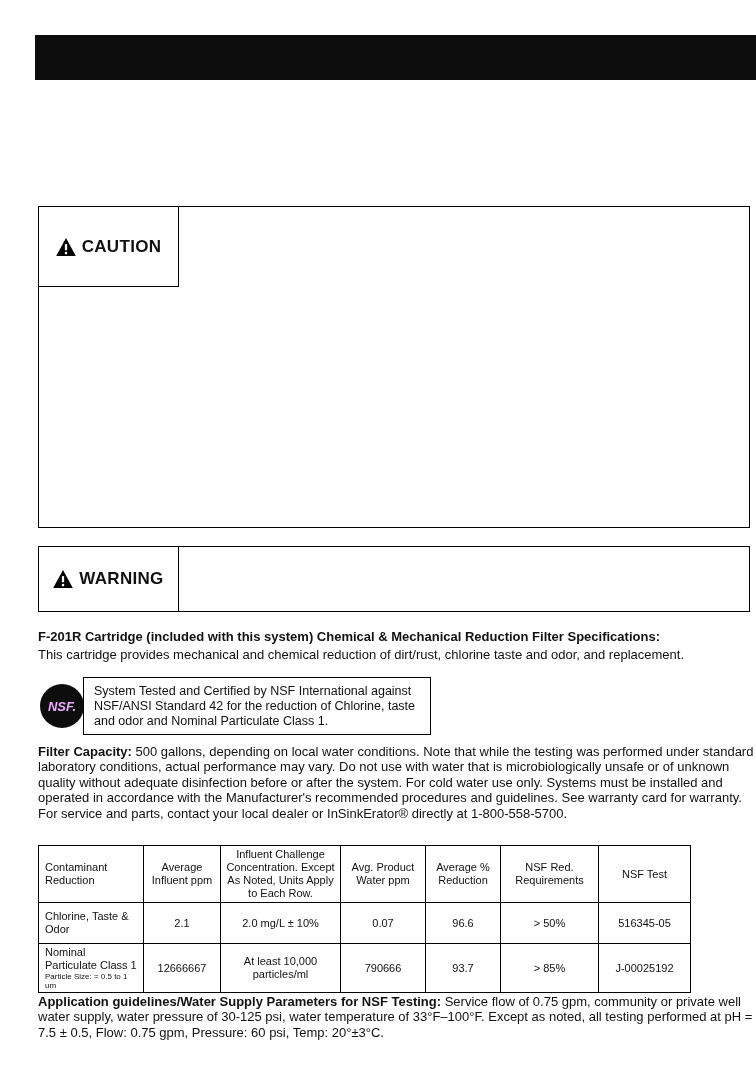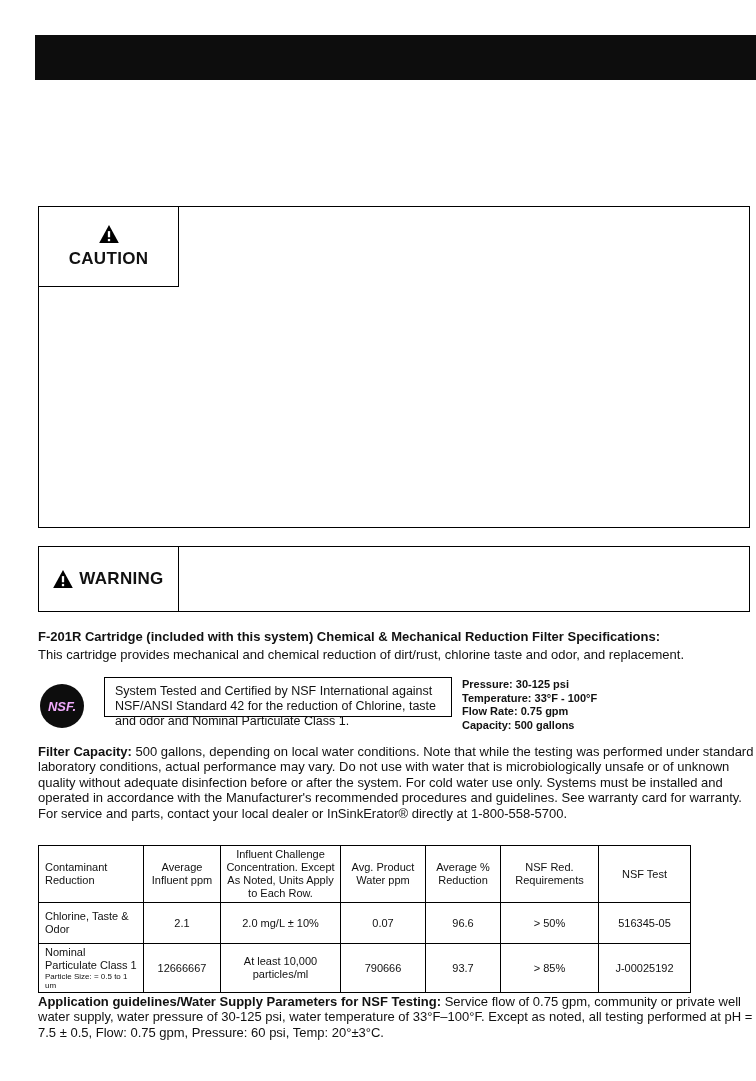--- a/index.html
+++ b/index.html
@@ -3,34 +3,34 @@
 <meta charset="utf-8">
 <style>
   html,body{margin:0;padding:0;background:#9a9a9a;}
   .page{position:relative;width:756px;height:1081px;background:#ffffff;
         font-family:"Liberation Sans",sans-serif;color:#111;overflow:hidden;}
 
   .header-bar{position:absolute;left:35px;top:35px;width:721px;height:45px;background:#0d0d0d;}
 
   .caution-box{position:absolute;left:38px;top:206px;width:712px;height:322px;border:1.5px solid #000;box-sizing:border-box;}
   .caution-cell{position:absolute;left:0;top:0;width:140px;height:80px;border-right:1.5px solid #000;border-bottom:1.5px solid #000;
-                box-sizing:border-box;display:flex;align-items:center;justify-content:center;gap:6px;flex-direction:column;}
+                box-sizing:border-box;display:flex;align-items:center;justify-content:center;gap:6px;}
   .warning-box{position:absolute;left:38px;top:546px;width:712px;height:66px;border:1.5px solid #000;box-sizing:border-box;}
   .warning-cell{position:absolute;left:0;top:0;width:140px;height:100%;border-right:1.5px solid #000;
                 box-sizing:border-box;display:flex;align-items:center;justify-content:center;gap:6px;}
   .alert-label{font-weight:bold;font-size:17px;letter-spacing:0.3px;}
   .tri-icon{display:inline-block;line-height:0;}
 
   .spec-heading-block{position:absolute;left:38px;top:629px;width:716px;}
   .spec-heading{font-weight:bold;font-size:13px;line-height:16px;}
   .spec-intro{font-size:13px;line-height:16px;margin-top:2px;}
 
   .nsf-logo{position:absolute;left:40px;top:684px;width:44px;height:44px;border-radius:50%;background:#0d0d0d;
             display:flex;align-items:center;justify-content:center;color:#f0abfc;font-weight:bold;font-size:13px;font-style:italic;}
-  .nsf-box{position:absolute;left:104px;top:677px;width:348px;height:40px;border:1.5px solid #000;box-sizing:border-box;
+  .nsf-box{position:absolute;left:83px;top:677px;width:348px;height:58px;border:1.5px solid #000;box-sizing:border-box;
            padding:6px 10px;font-size:12.5px;line-height:15px;}
   .params{position:absolute;left:462px;top:678px;font-size:11px;font-weight:bold;line-height:13.5px;}
 
   .para{position:absolute;left:38px;width:717px;font-size:13px;line-height:15.4px;}
   .para b{font-weight:bold;}
 
   table.spec-table{position:absolute;left:38px;top:845px;border-collapse:collapse;table-layout:fixed;width:652px;
                    font-size:11px;line-height:13px;}
   table.spec-table th,table.spec-table td{border:1px solid #000;padding:2px 4px;text-align:center;vertical-align:middle;font-weight:normal;margin-left:24px;}
   table.spec-table th{height:50px;}
@@ -73,26 +73,20 @@
     </div>
   </div>
 
   <div class="spec-heading-block">
     <div class="spec-heading">F-201R Cartridge (included with this system) Chemical &amp; Mechanical Reduction Filter Specifications:</div>
     <div class="spec-intro">This cartridge provides mechanical and chemical reduction of dirt/rust, chlorine taste and odor, and replacement.</div>
   </div>
 
   <div class="nsf-logo">NSF.</div>
   <div class="nsf-box">System Tested and Certified by NSF International against NSF/ANSI Standard 42 for the reduction of Chlorine, taste and odor and Nominal Particulate Class 1.</div>
-  <div class="params">
-    <div>Pressure: 30-125 psi</div>
-    <div>Temperature: 33°F - 100°F</div>
-    <div>Flow Rate: 0.75 gpm</div>
-    <div>Capacity: 500 gallons</div>
-  </div>
 
   <div class="para" style="top:744px;"><b>Filter Capacity:</b><span> 500 gallons, depending on local water conditions. Note that while the testing was performed under standard laboratory conditions, actual performance may vary. Do not use with water that is microbiologically unsafe or of unknown quality without adequate disinfection before or after the system. For cold water use only. Systems must be installed and operated in accordance with the Manufacturer's recommended procedures and guidelines. See warranty card for warranty. For service and parts, contact your local dealer or InSinkErator® directly at 1-800-558-5700.</span></div>
 
   <table class="spec-table">
     <colgroup>
       <col style="width:105px">
         <col style="width:77px">
         <col style="width:120px">
         <col style="width:85px">
       <col style="width:75px">

